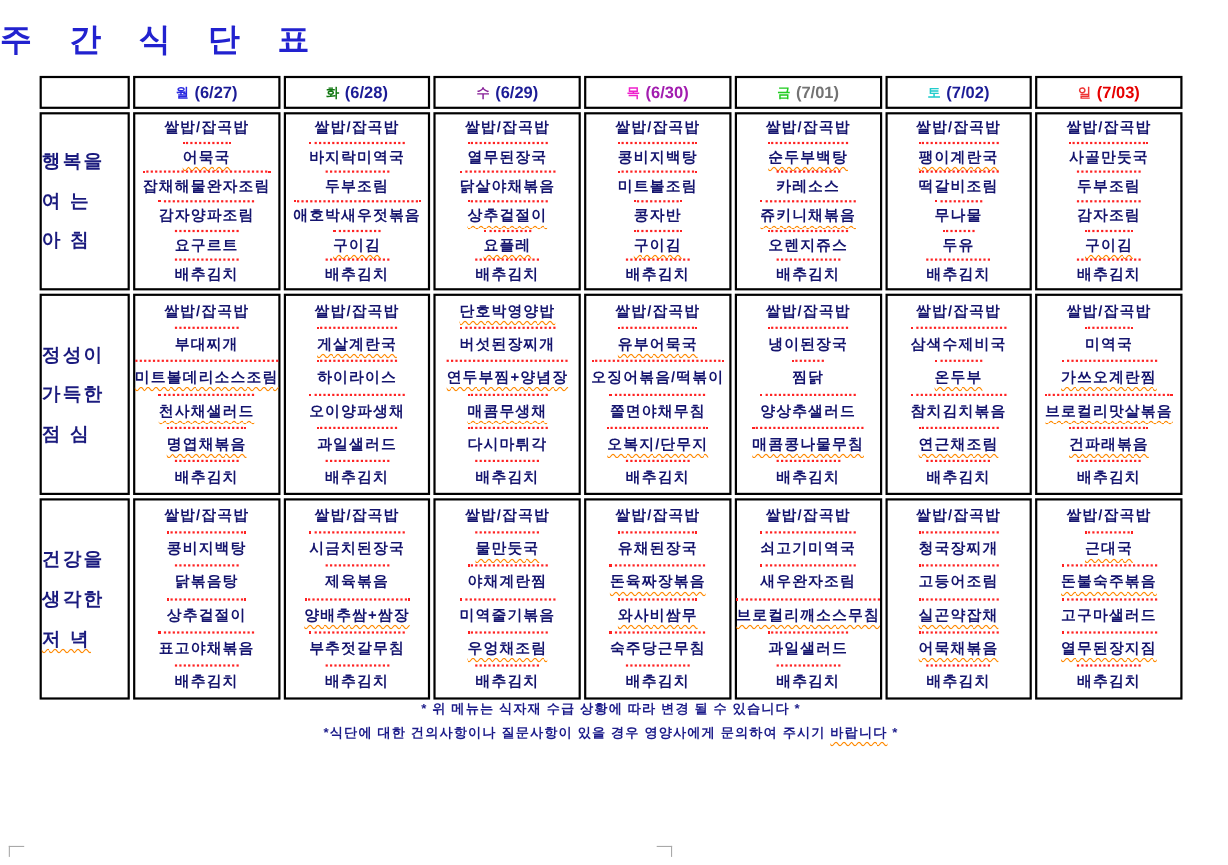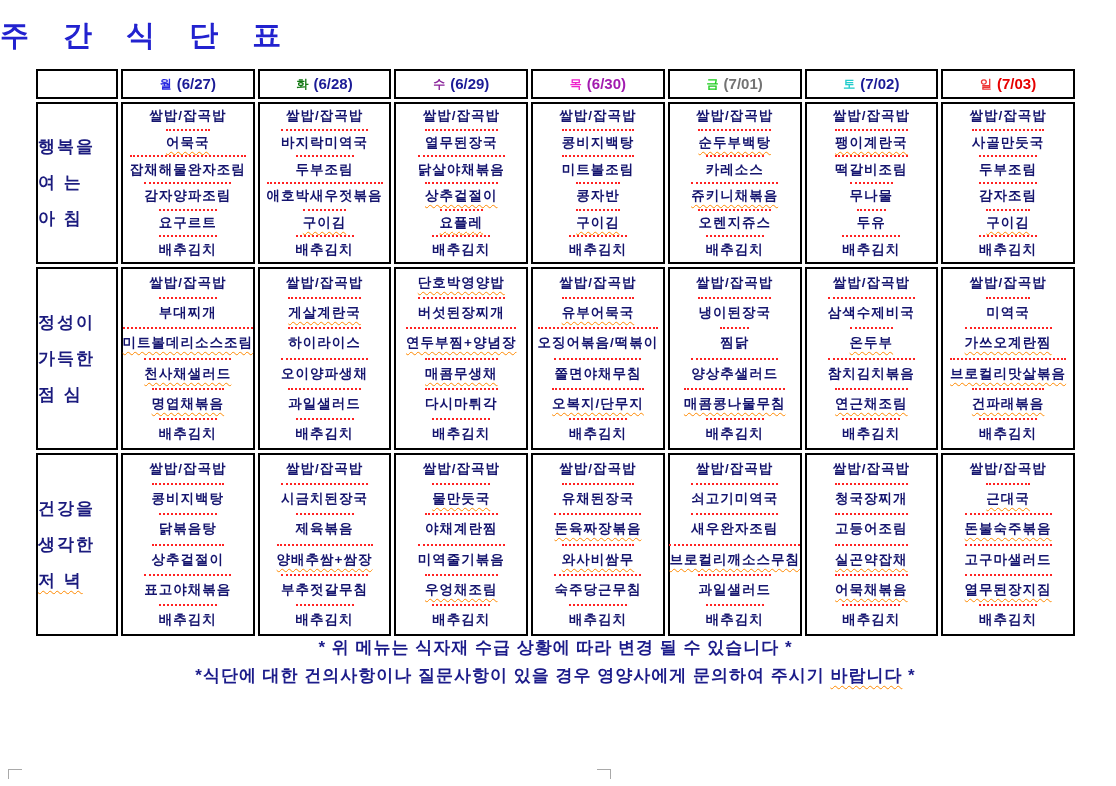--- a/index.html
+++ b/index.html
@@ -44,21 +44,21 @@
     text-decoration:underline;
     text-decoration-style:wavy;
     text-decoration-color:#ff8800;
     text-decoration-thickness:1px;
     text-underline-offset:4px;
   }
   .footer-notes{
     position:absolute;left:33px;top:636px;width:1045px;text-align:center;
   }
   .footer-note{
-    font-size:17px;font-weight:bold;color:#1b1b8a;margin:0 0 5px 0;letter-spacing:1px;
+    font-size:12px;font-weight:bold;color:#1b1b8a;margin:0 0 5px 0;letter-spacing:1px;
     white-space:nowrap;
   }
   .corner-mark{
     position:absolute;width:13px;height:9px;border-left:1px solid #a9a9a9;border-top:1px solid #a9a9a9;
   }
   .corner-mark.m1{left:8px;top:769px;}
   .corner-mark.m2{left:597px;top:769px;border-left:none;border-right:1px solid #a9a9a9;}
 </style>
 </head>
 <body>

